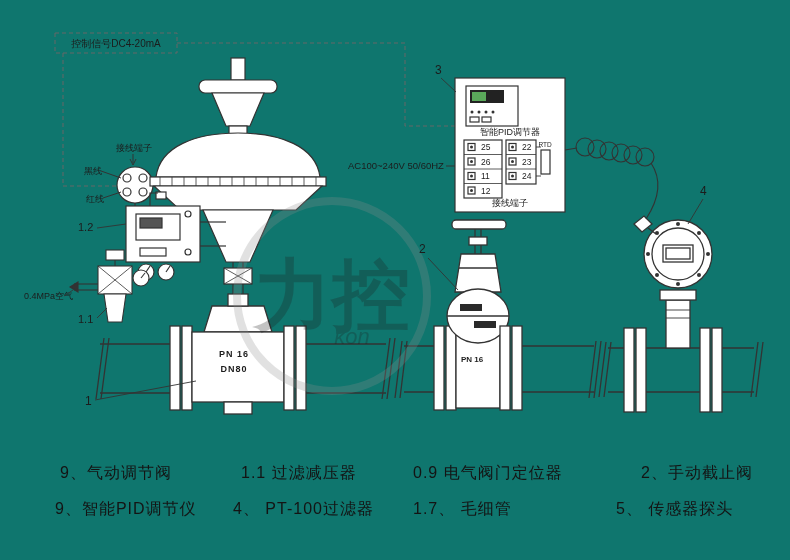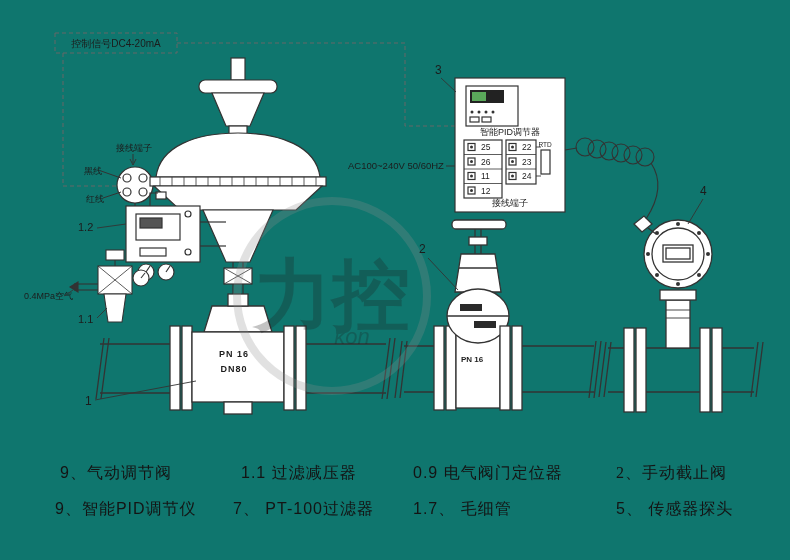--- a/index.html
+++ b/index.html
@@ -239,20 +239,20 @@
   <text x="419" y="253" font-size="12">2</text>
   <text x="435" y="74" font-size="12">3</text>
   <text x="700" y="195" font-size="12">4</text>
 </svg>
 
   
   <div class="legend">
     <span style="left:60px;top:463px;">9、气动调节阀</span>
     <span style="left:233px;top:463px;margin-left:8px;">1.1 过滤减压器</span>
     <span style="left:413px;top:463px;">0.9 电气阀门定位器</span>
-    <span style="left:616px;top:463px;font-family:Liberation Serif, serif;">2、手动截止阀</span>
+    <span style="left:641px;top:463px;">2、手动截止阀</span>
     <span style="left:55px;top:499px;">9、智能PID调节仪</span>
-    <span style="left:233px;top:499px;">7、 PT-100过滤器</span>
+    <span style="left:233px;top:499px;">4、 PT-100过滤器</span>
     <span style="left:413px;top:499px;">1.7、 毛细管</span>
     <span style="left:616px;top:499px;">5、 传感器探头</span>
   </div>
 
 </div>
 
 </body></html>

